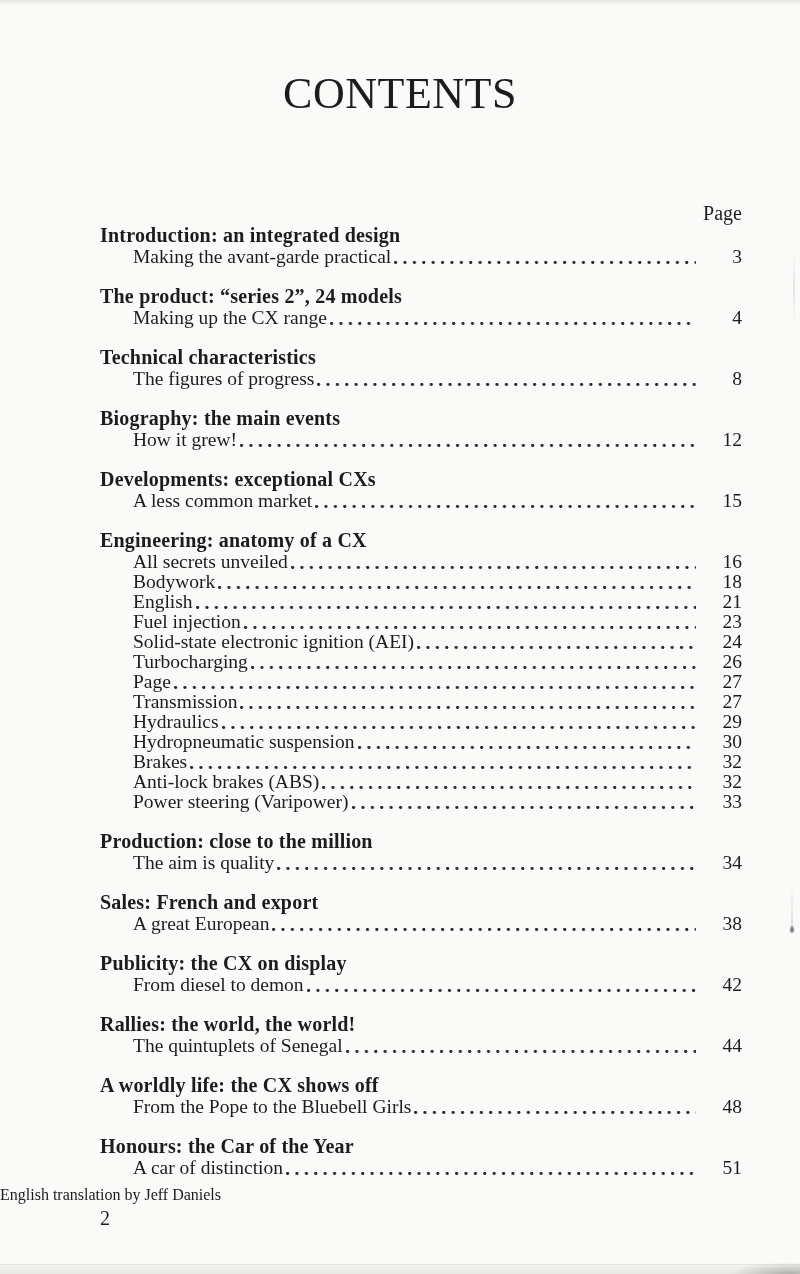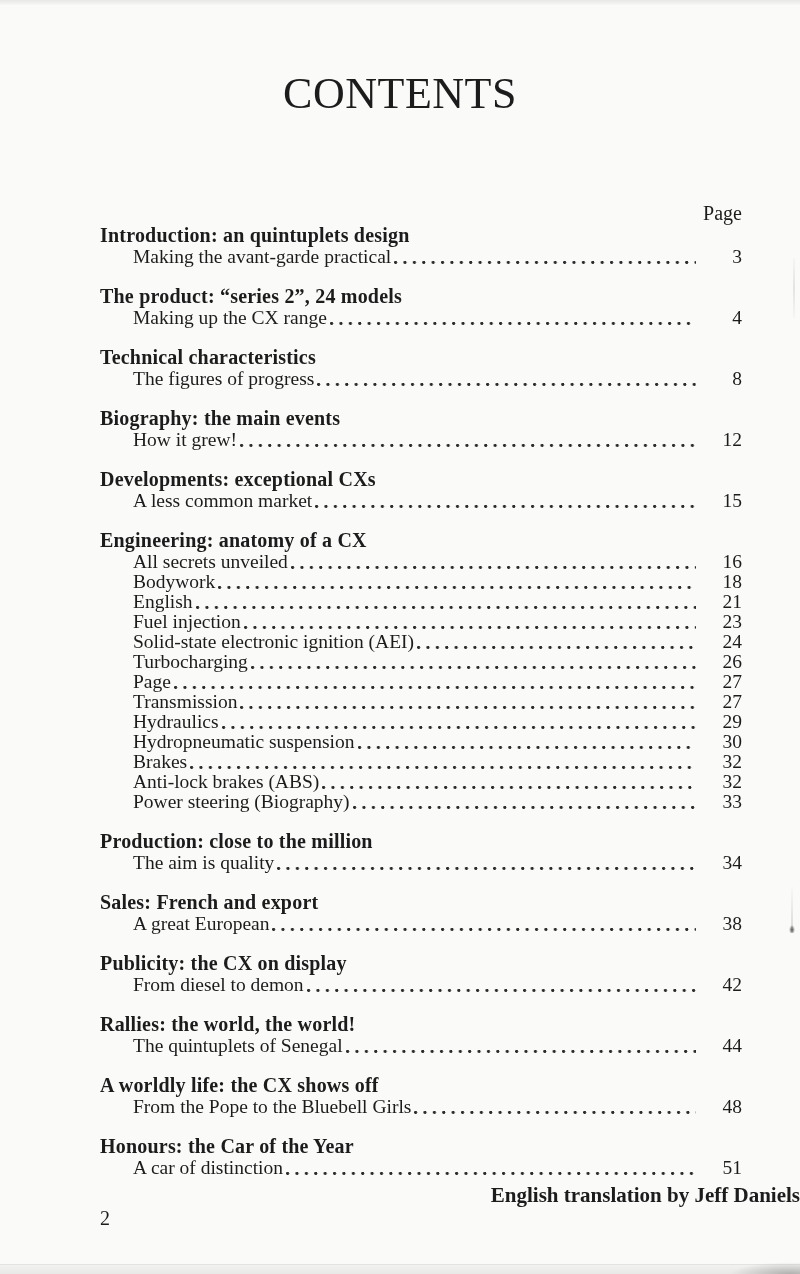--- a/index.html
+++ b/index.html
@@ -70,40 +70,40 @@
     align-self: stretch;
     margin: 0 6px 0 3px;
     background-image: radial-gradient(circle at 1.6px 1.6px, #2b2b2b 1.35px, rgba(0,0,0,0) 1.9px);
     background-size: 9.4px 3.4px;
     background-repeat: repeat-x;
     background-position: 0 calc(100% - 3px);
   }
   .pnum { width: 40px; text-align: right; white-space: nowrap; }
   .footer-note {
     position: absolute; left: 0; top: 1184px; width: 100%;
-    text-align: right;
-    font-size: 21px; line-height: 22px; font-weight: bold;
+    text-align: left;
+    font-size: 16px; line-height: 22px;
   }
   .page-num {
     position: absolute; left: 100px; top: 1207px;
     font-size: 20px; line-height: 22px;
   }
 </style>
 </head>
 <body>
 
 <div class="edge-top"></div>
 
 <h1 class="title">CONTENTS</h1>
 
 <div class="content">
   <div class="page-label">Page</div>
   <div id="sections">
       <section class="sec">
-        <h2>Introduction: an quintuplets design</h2>
+        <h2>Introduction: an integrated design</h2>
         <div class="entry">
           <span class="lbl">Making the avant-garde practical</span>
           <span class="dots"></span>
           <span class="pnum">3</span>
         </div>
       </section>
       <section class="sec">
         <h2>The product: “series 2”, 24 models</h2>
         <div class="entry">
           <span class="lbl">Making up the CX range</span>
@@ -191,21 +191,21 @@
           <span class="lbl">Brakes</span>
           <span class="dots"></span>
           <span class="pnum">32</span>
         </div>
         <div class="entry">
           <span class="lbl">Anti-lock brakes (ABS)</span>
           <span class="dots"></span>
           <span class="pnum">32</span>
         </div>
         <div class="entry">
-          <span class="lbl">Power steering (Biography)</span>
+          <span class="lbl">Power steering (Varipower)</span>
           <span class="dots"></span>
           <span class="pnum">33</span>
         </div>
       </section>
       <section class="sec">
         <h2>Production: close to the million</h2>
         <div class="entry">
           <span class="lbl">The aim is quality</span>
           <span class="dots"></span>
           <span class="pnum">34</span>

